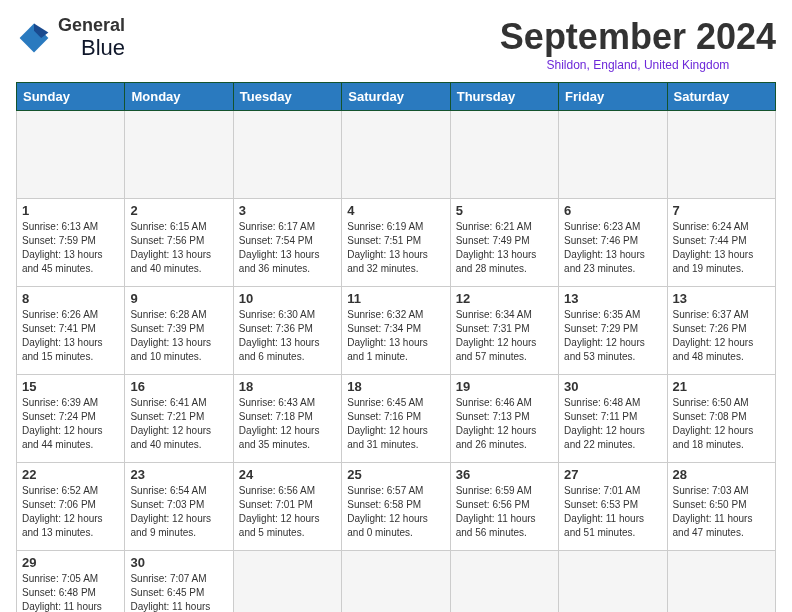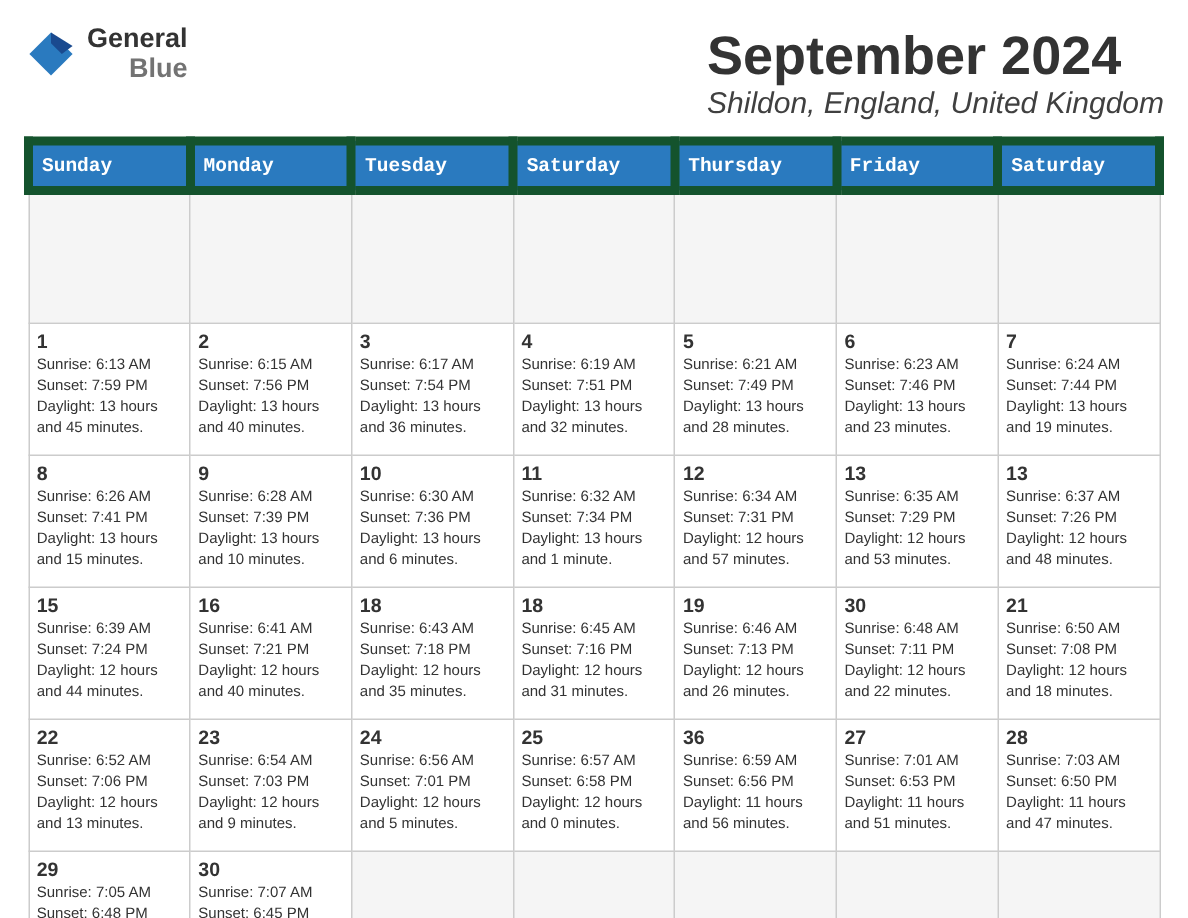--- a/index.html
+++ b/index.html
@@ -26,55 +26,53 @@
       display: flex;
       flex-direction: column;
       line-height: 1.1;
     }
     .logo-general {
       font-size: 18px;
       font-weight: bold;
       color: #333;
     }
     .logo-blue {
-      font-size: 18px;
-      font-weight: bold;
-      color: #737373;
+      font-size: 22px;
+      font-weight: normal;
+      color: #0f172a;
     }
     .logo-icon {
       width: 36px;
       height: 36px;
     }
     .title-block {
-      text-align: left;
+      text-align: center;
     }
     .month-title {
       font-size: 36px;
       font-weight: bold;
       color: #333;
     }
     .location {
-      font-size: 20px;
-      color: #404040;
-      font-style: italic;
+      font-size: 12px;
+      color: #6d28d9;
     }
     .calendar {
       width: 100%;
       border-collapse: collapse;
       font-size: 11px;
     }
     .calendar th {
       background: #2a7abf;
       color: #fff;
       text-align: left;
       padding: 6px 6px;
       font-size: 13px;
       font-weight: bold;
-      border: 6px solid #14532d;
-      font-family: Liberation Mono, monospace;
+      border: 1px solid #14532d;
     }
     .calendar td {
       border: 1px solid #ccc;
       vertical-align: top;
       padding: 4px 5px;
       width: calc(100%/7);
       height: 80px;
       background: #fff;
     }
     .calendar td.empty {

